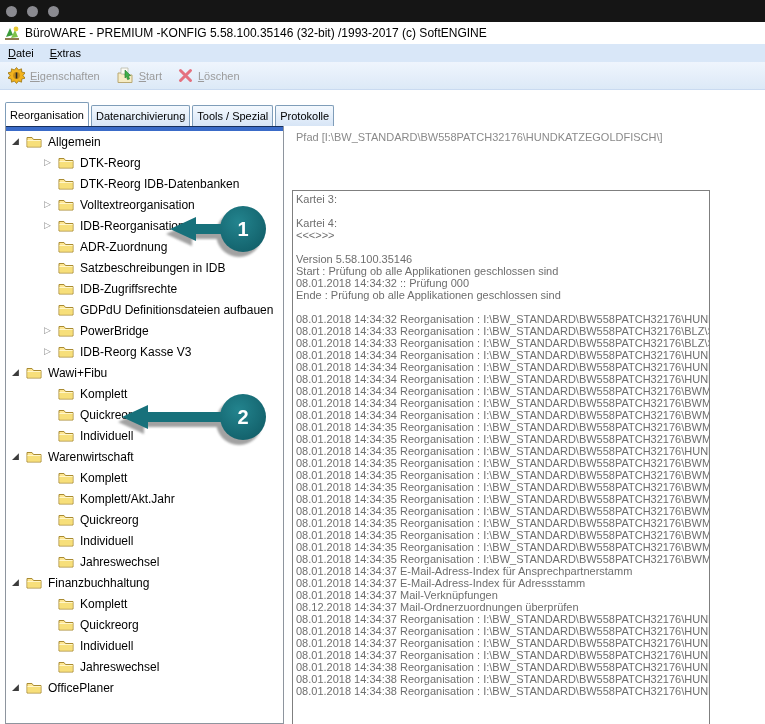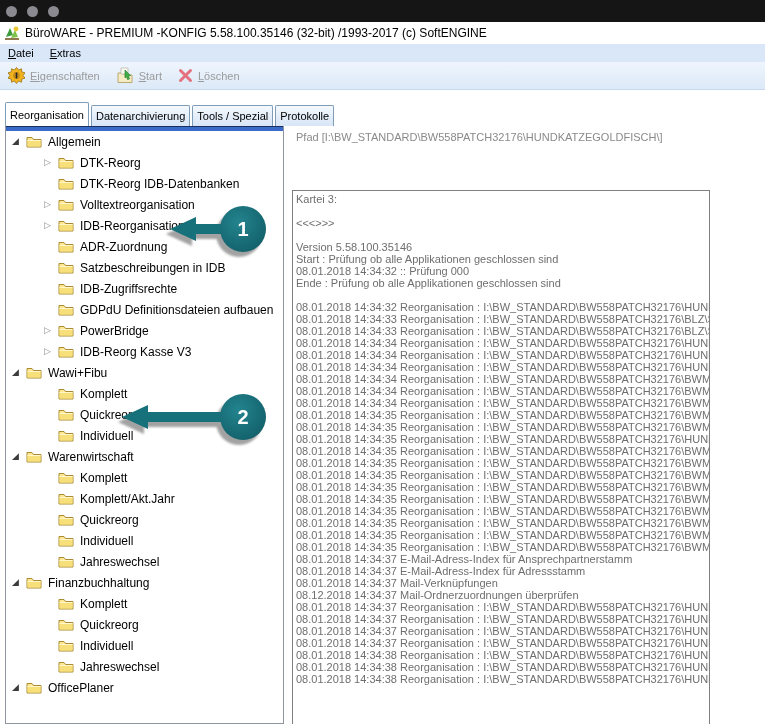--- a/index.html
+++ b/index.html
@@ -399,20 +399,21 @@
     </div>
 </div>
 
 <div class="path-label">Pfad [I:\BW_STANDARD\BW558PATCH32176\HUNDKATZEGOLDFISCH\]</div>
 <div class="log-box">
 
     <div class="log-line">Kartei 3:</div>
 
     <div class="log-line"></div>
 
+    <div class="log-line">Kartei 4:</div>
 
     <div class="log-line">&lt;&lt;&lt;&gt;&gt;&gt;</div>
 
     <div class="log-line"></div>
 
     <div class="log-line">Version 5.58.100.35146</div>
 
     <div class="log-line">Start : Prüfung ob alle Applikationen geschlossen sind</div>
 
     <div class="log-line">08.01.2018 14:34:32 :: Prüfung 000</div>

